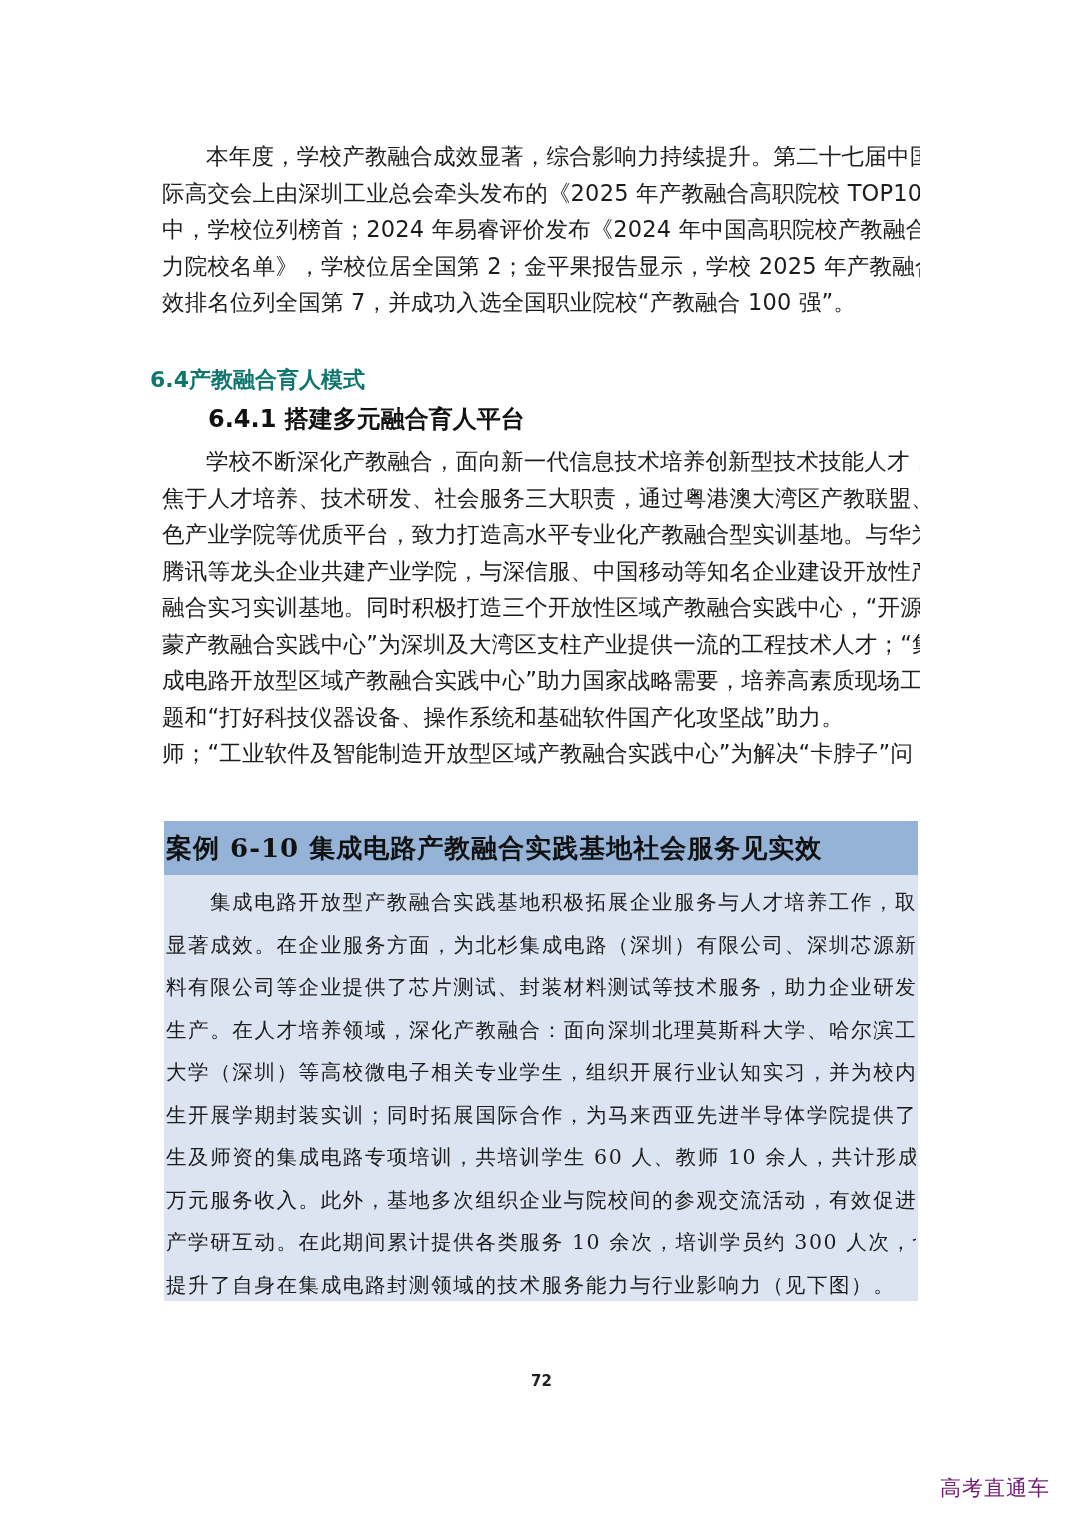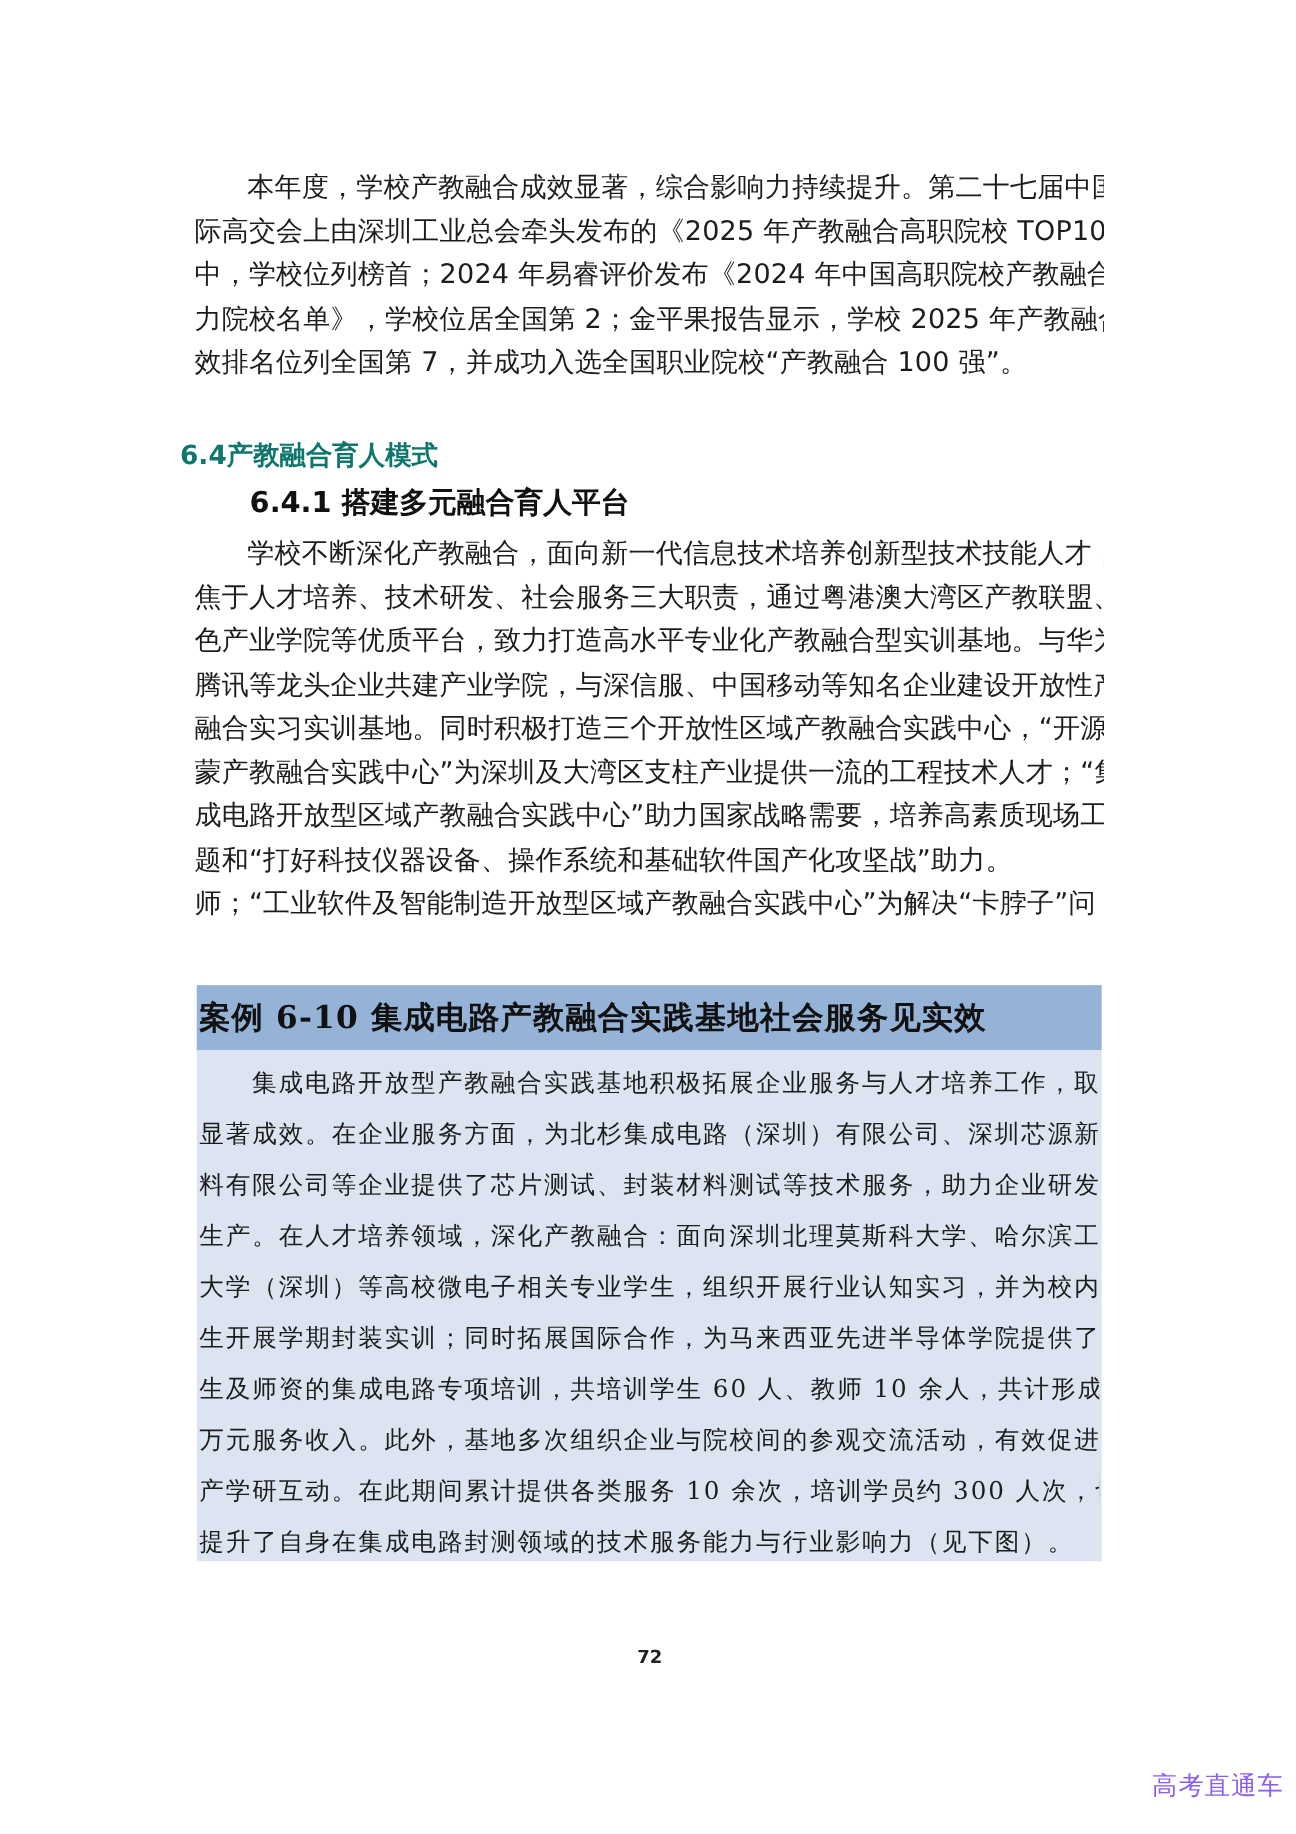--- a/index.html
+++ b/index.html
@@ -102,25 +102,25 @@
       position: absolute;
       left: 531px;
       top: 1372px;
       font-size: 15px;
       font-weight: bold;
       font-family: "DejaVu Sans", "Liberation Sans", sans-serif;
       color: #222;
     }
     .watermark {
       position: absolute;
-      left: 960px;
+      left: 940px;
       top: 1474px;
       font-size: 21px;
       font-family: Liberation Sans, sans-serif;
-      color: #8b5cf6;
+      color: #701a75;
       letter-spacing: 1px;
     }
   </style>
 </head>
 <body>
 
 <div class="page">
 
   <div class="text-block" style="top:138px;">
     <p class="para">

